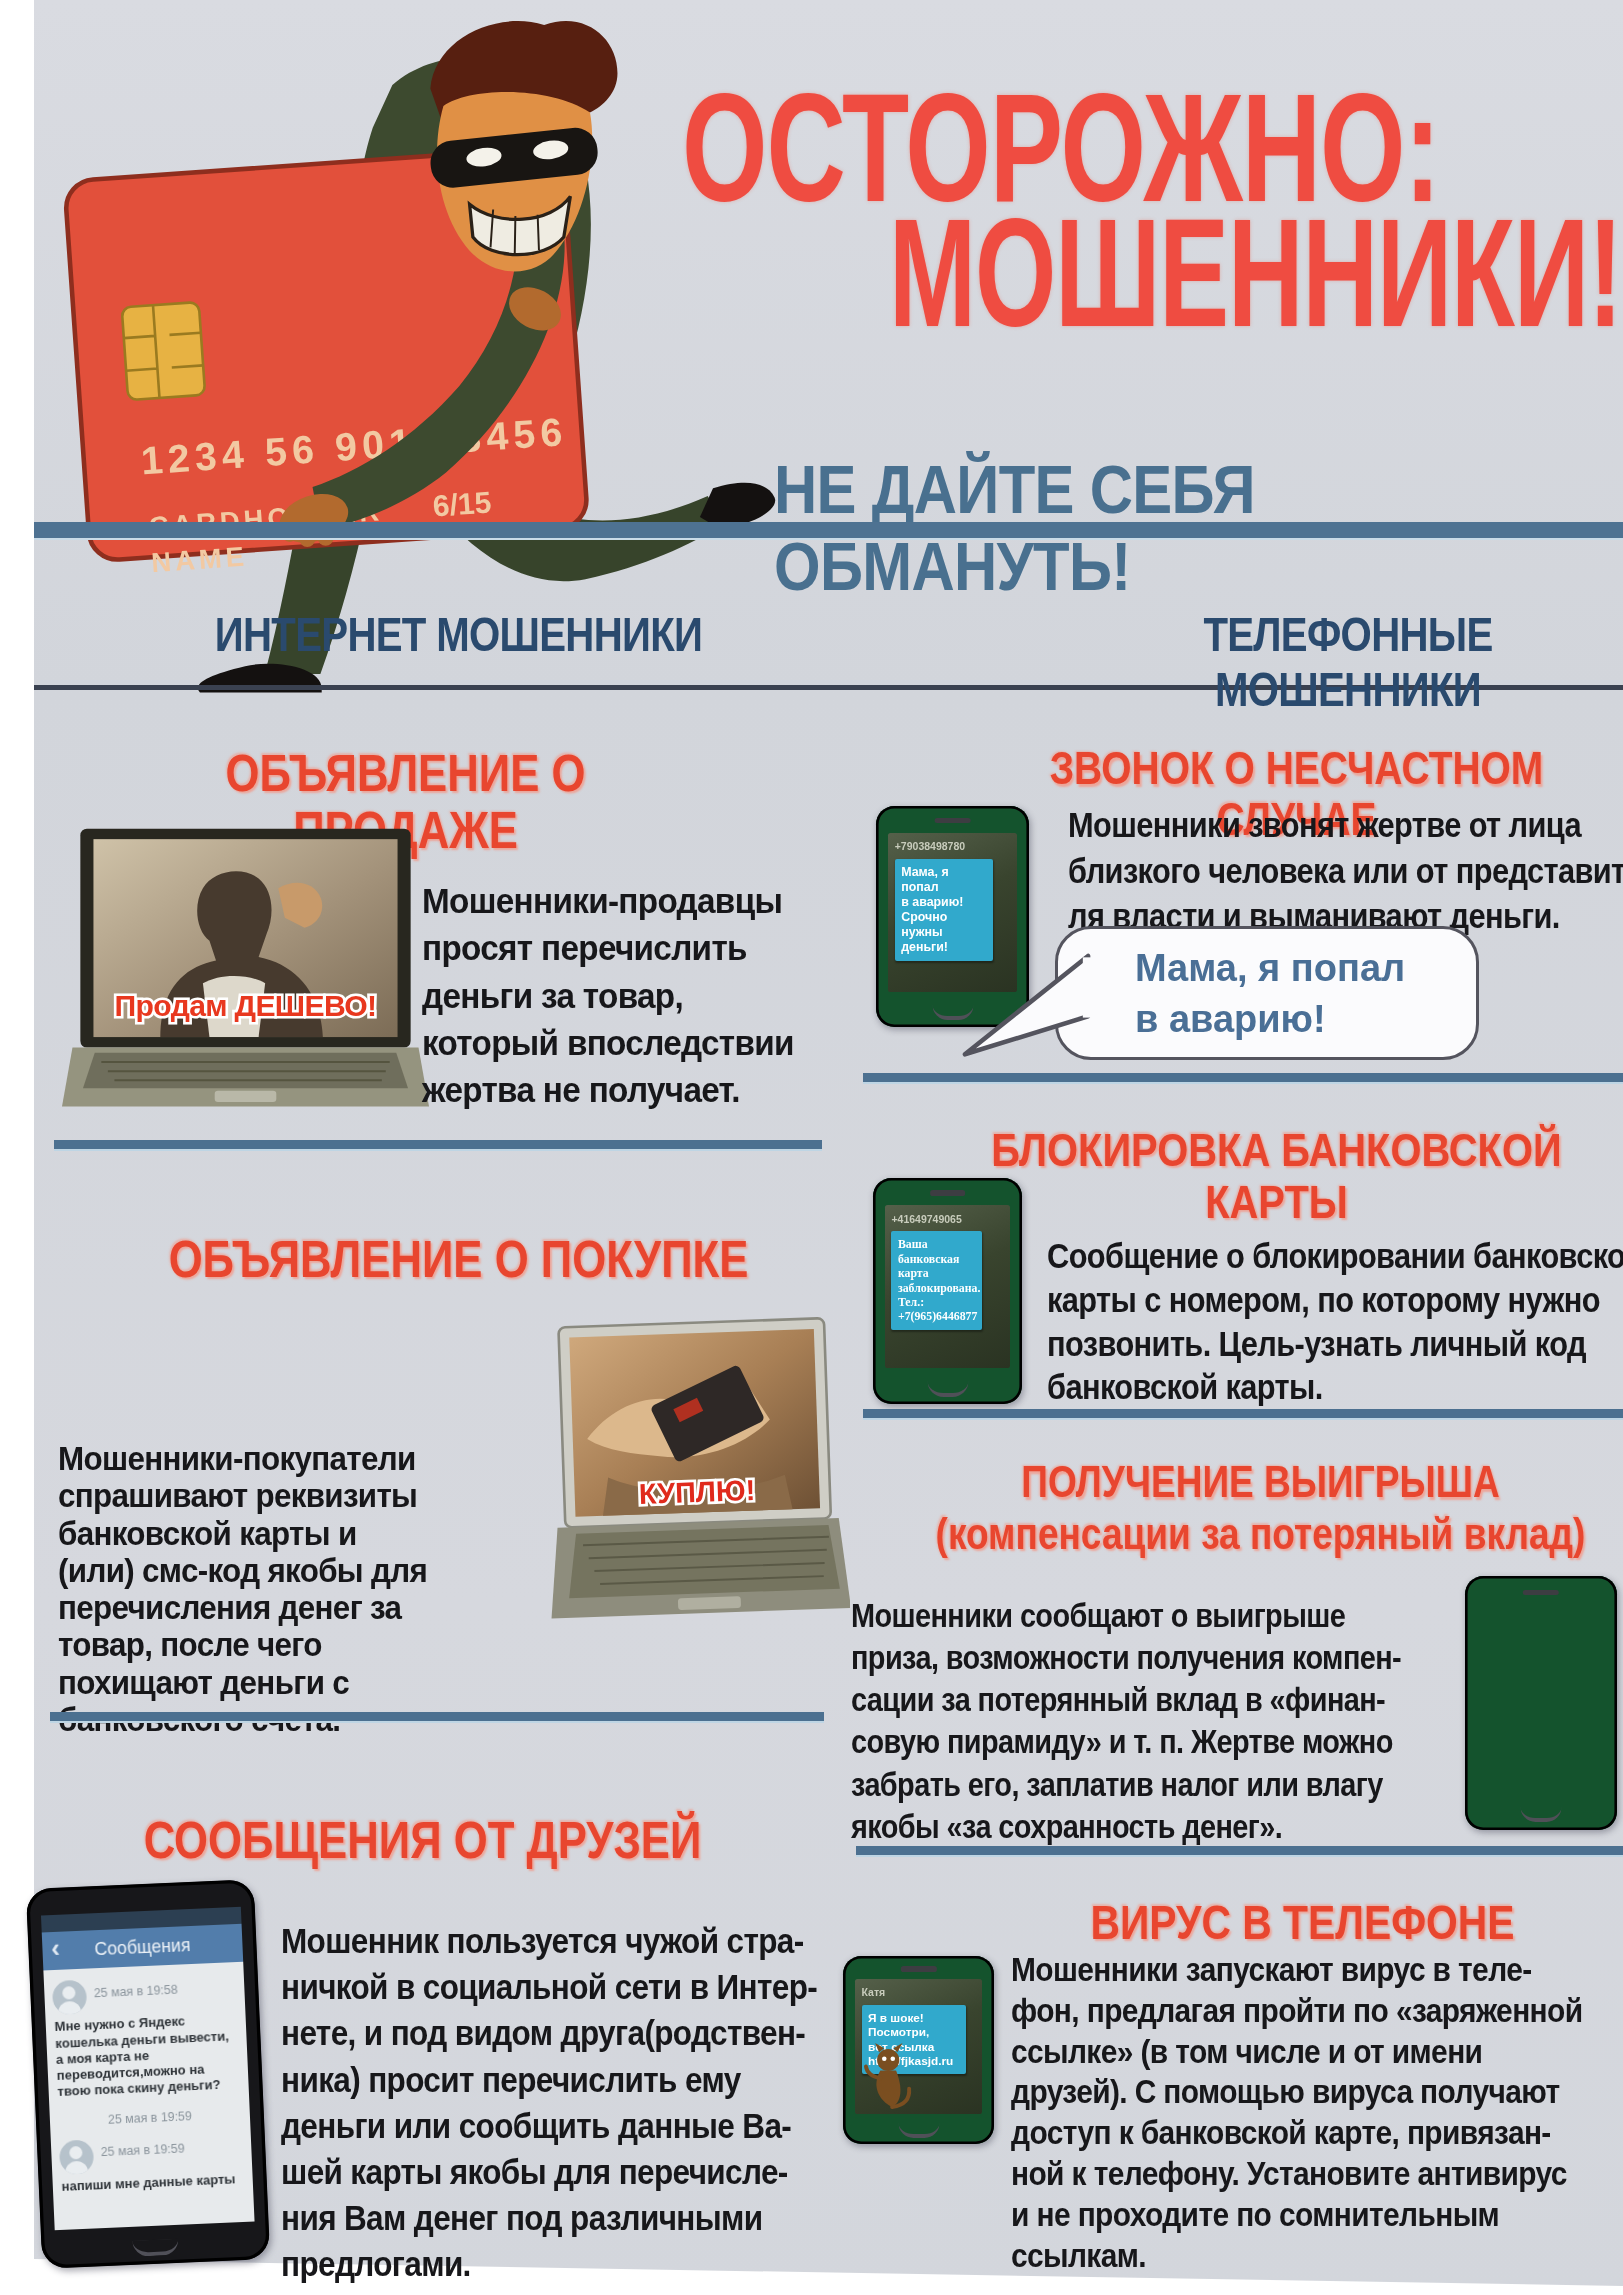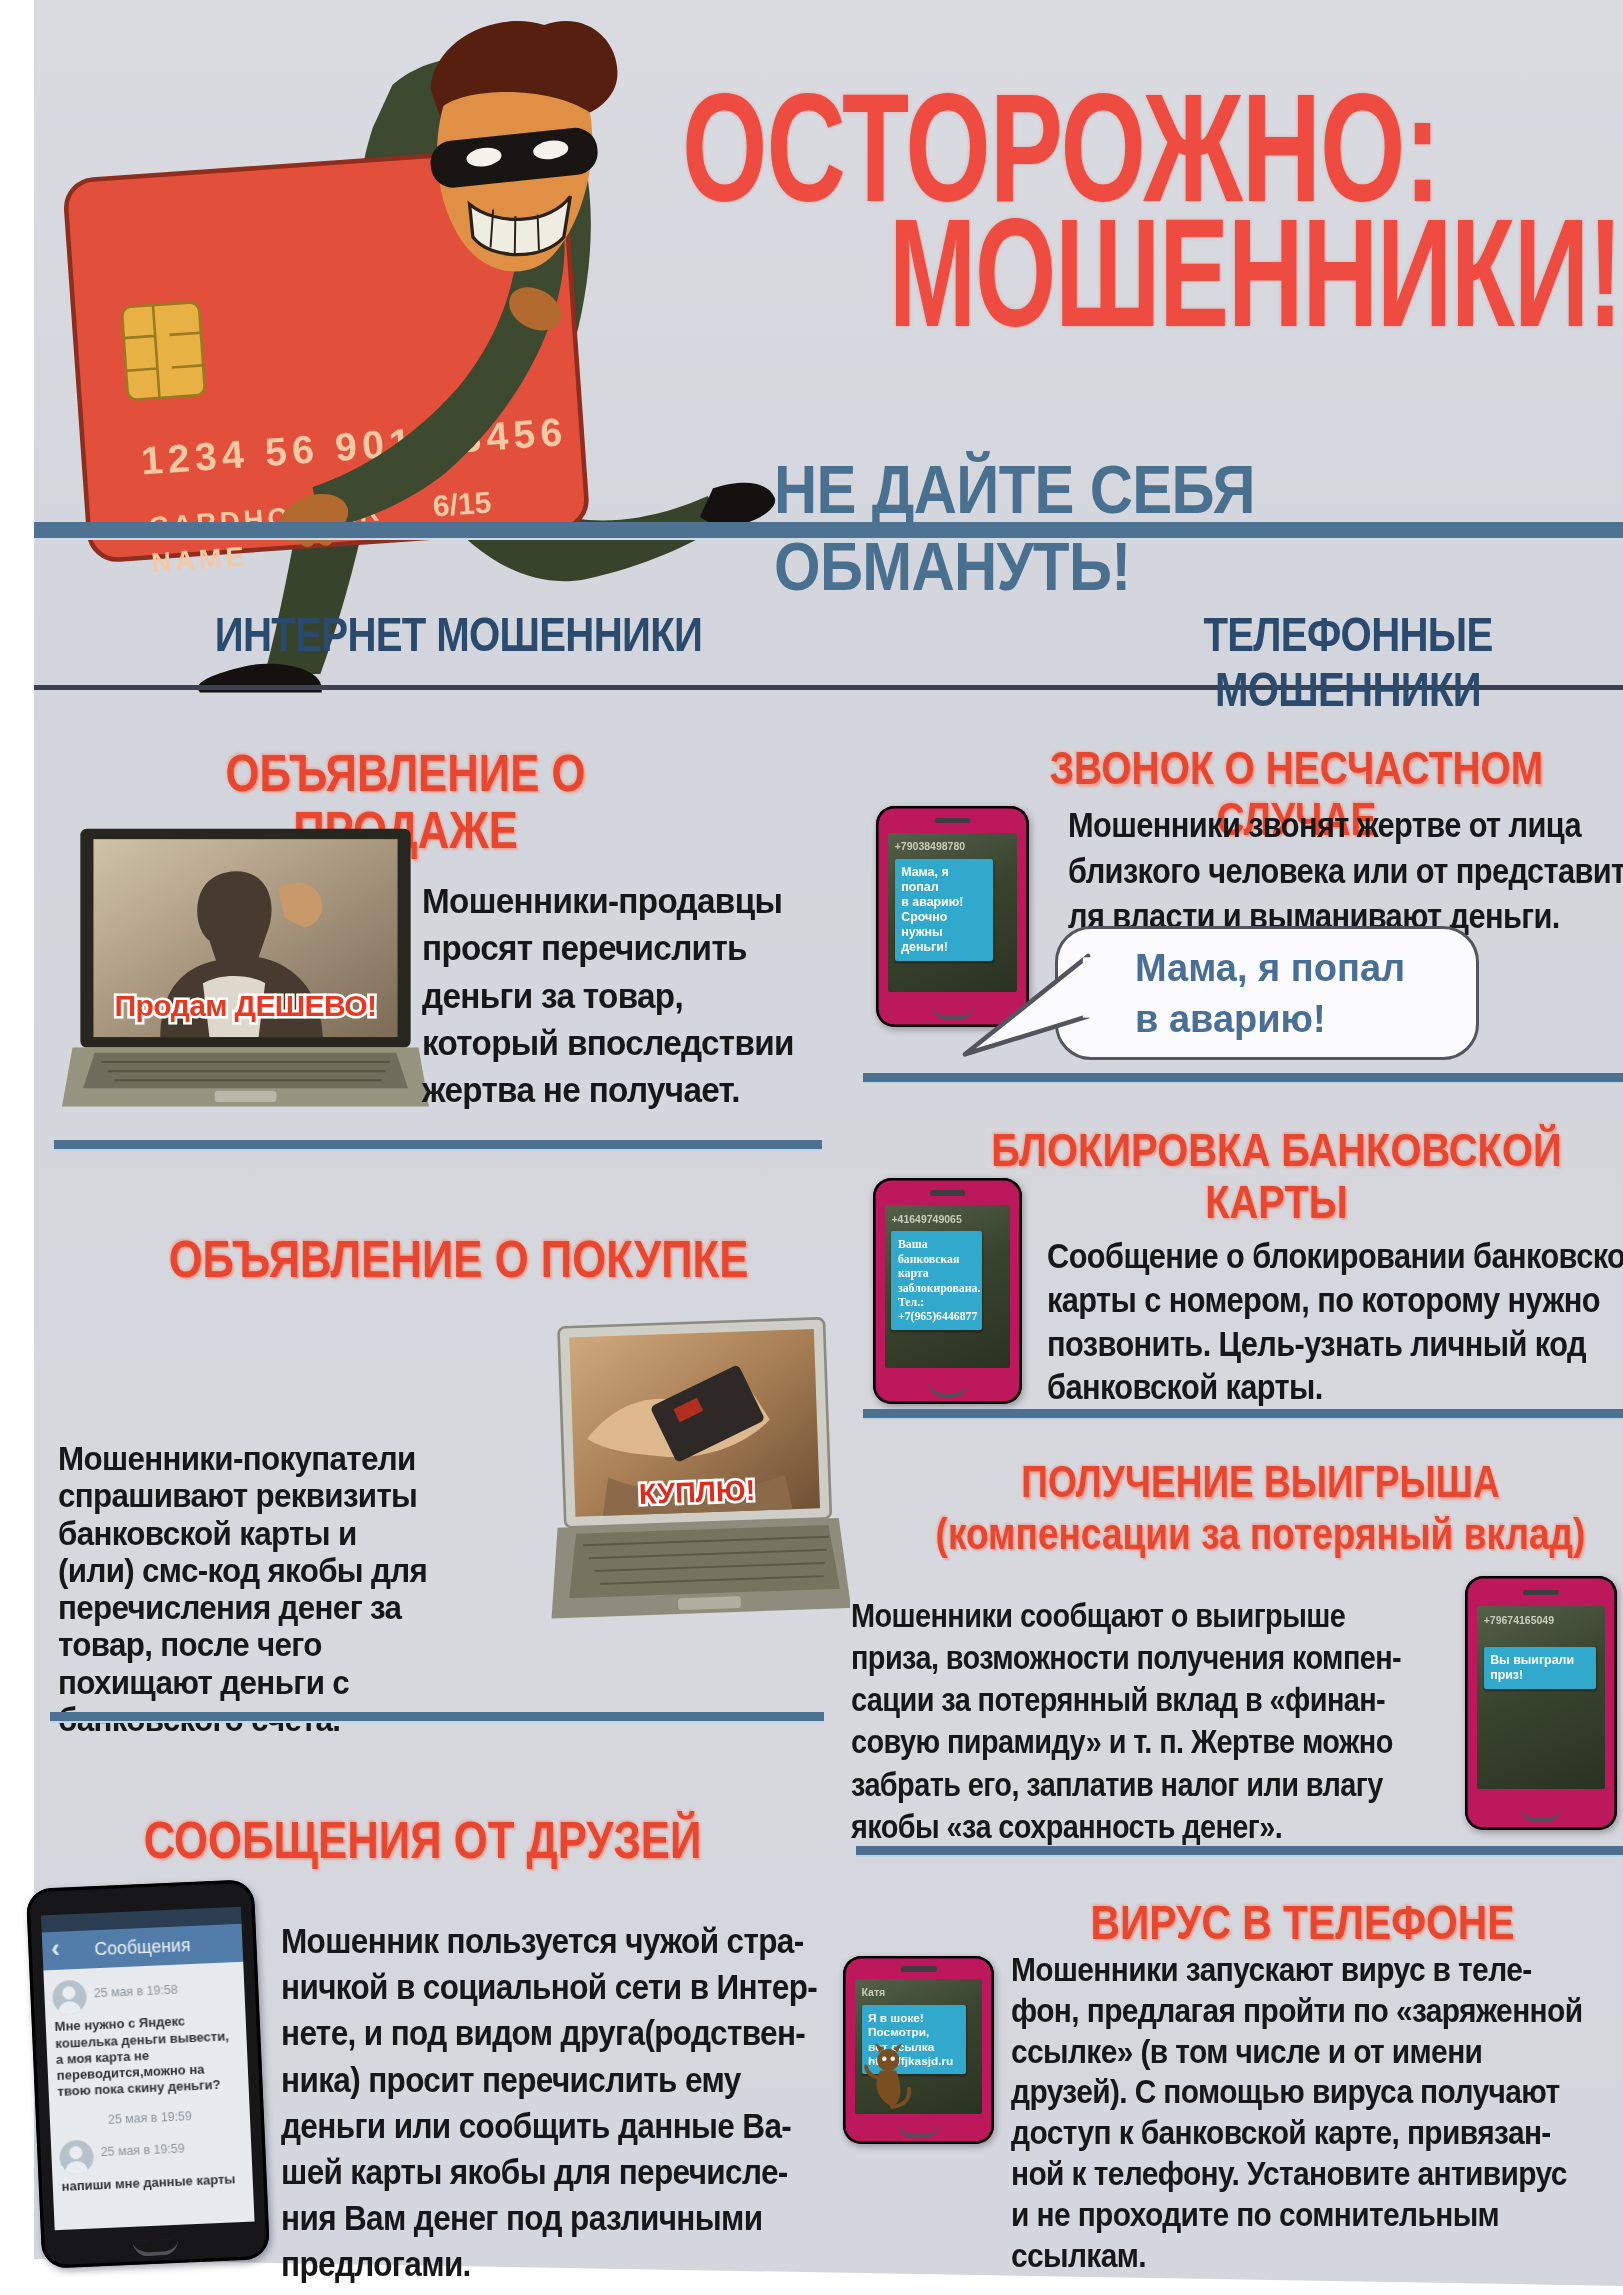--- a/index.html
+++ b/index.html
@@ -20,21 +20,21 @@
   .big-title { font-weight:bold; color:#ef4c41; letter-spacing:-1.3px; line-height:1;
                text-shadow:0 0 3.9px rgba(239,90,70,.35); }
   .subtitle { font-weight:bold; color:#49708f; letter-spacing:-0.7px; }
   .body-text { font-weight:bold; color:#17171a; letter-spacing:-0.7px; }
 
   .hr { position:absolute; height:8.5px; background:#4c7090; border-bottom:2.6px solid #bed5e4; }
   .band { position:absolute; height:15.7px; background:#4e7292; border-bottom:2.6px solid #c9dbe8; }
   .thinline { position:absolute; height:5.2px; background:#3a4150; }
 
   
-  .phone { position:absolute; background:#be185d; border-radius:18.3px;
+  .phone { position:absolute; background:#14532d; border-radius:18.3px;
            box-shadow:inset 0 0 0 2.6px #000, 1.3px 2.6px 6.5px rgba(40,40,60,.35); }
   .phone .speaker { position:absolute; top:5.5%; left:50%; transform:translateX(-50%);
                     width:24%; height:5.2px; background:#3d3d42; border-radius:2.6px; }
   .phone .screen { position:absolute; left:8%; right:8%; top:12%; bottom:16%;
                    background:linear-gradient(155deg,#55604a 0%,#39442e 45%,#2a3322 100%);
                    border-radius:2.6px; overflow:hidden; }
   .phone .sender { color:#c8ccbc; font-size:10.5px; font-weight:bold; padding:7.9px 6.5px 1.3px 6.5px; }
   .phone .sms { margin:5.2px 6.5px; background:#31a9cc; color:#ffffff; font-weight:bold;
                 font-size:12.4px; line-height:1.22; padding:5.9px 6.5px; border-radius:2px;
                 box-shadow:0.7px 1.3px 2px rgba(0,0,0,.35); }
@@ -280,25 +280,20 @@
 
   <div class="abs body-text pre" style="left:851px;top:1594px;width:733px;font-size:34px;line-height:1.24;transform:scaleX(0.85);transform-origin:left top;">Мошенники сообщают о выигрыше
 приза, возможности получения компен-
 сации за потерянный вклад в «финан-
 совую пирамиду» и т. п. Жертве можно
 забрать его, заплатив налог или влагу
 якобы «за сохранность денег».</div>
 
   <div class="phone" style="left:1465px;top:1576px;width:152px;height:254px;">
     <div class="speaker"></div>
-    <div class="screen">
-      <div class="sender">+79674165049</div>
-      <div class="sms pre" style="width:78%;margin-top:19.6px;">Вы выиграли
-приз!</div>
-    </div>
     <div class="home"></div>
   </div>
 
   <div class="hr" style="left:856px;top:1846px;width:767px;"></div>
 
   <div class="abs red-title pre" style="left:1008px;top:1896px;width:589px;font-size:43px;">ВИРУС В ТЕЛЕФОНЕ</div>
 
   <div class="phone" style="left:843px;top:1956px;width:151px;height:188px;">
     <div class="speaker"></div>
     <div class="screen">

